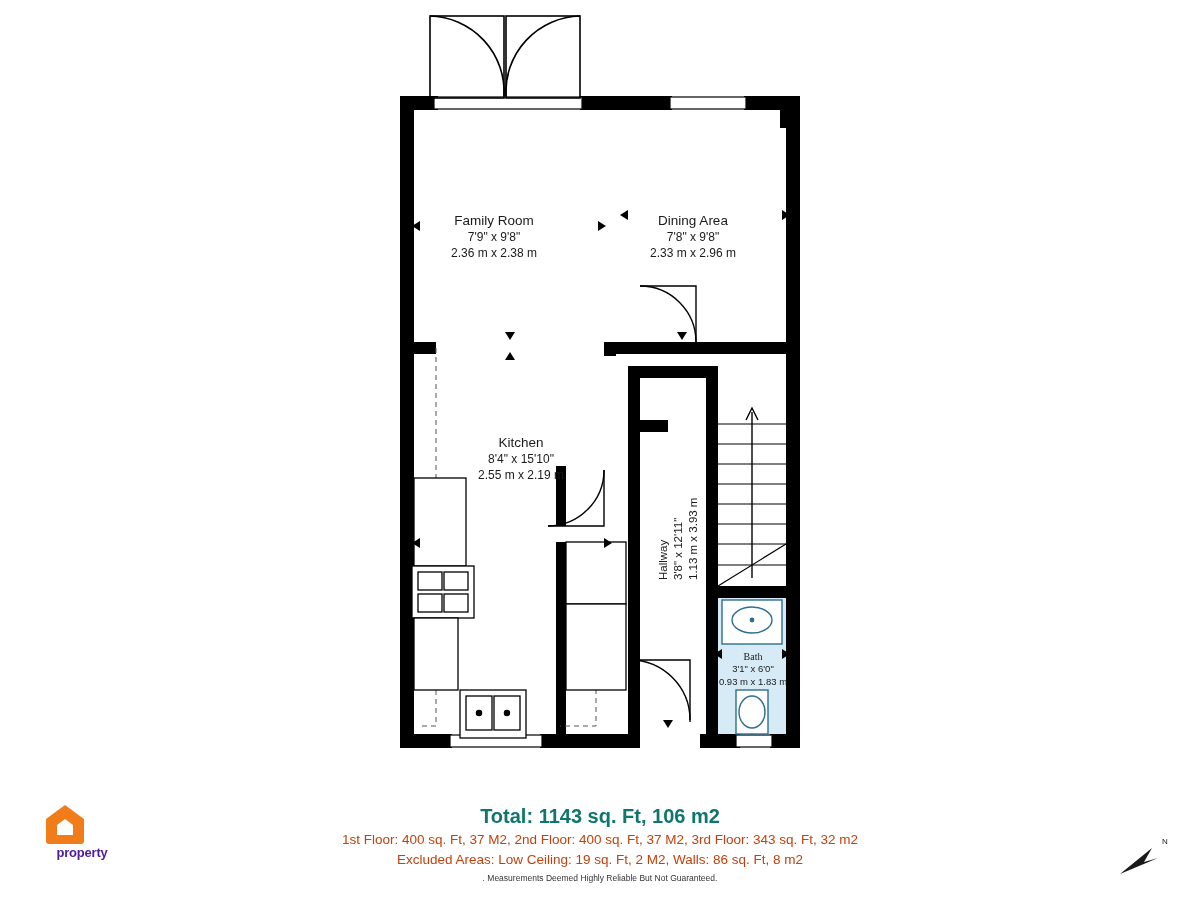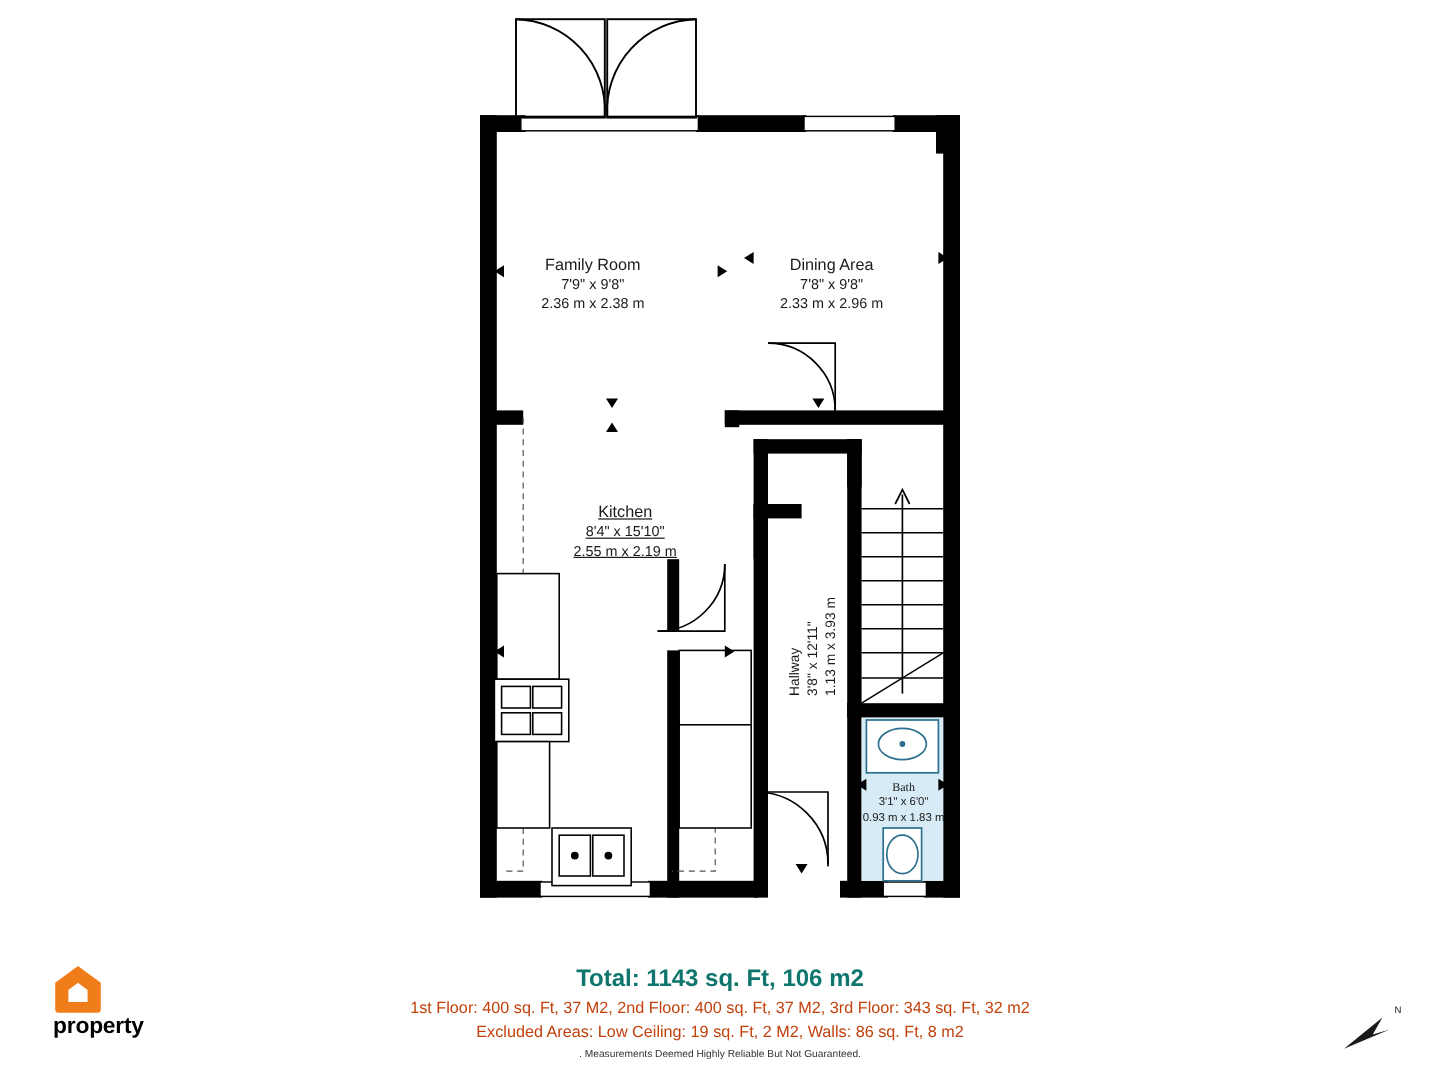--- a/index.html
+++ b/index.html
@@ -88,23 +88,23 @@
     top: 0px;
     width: 46px;
     height: 42px;
   }
   .logo-text {
     position: absolute;
     left: 0px;
     top: 42px;
     width: 120px;
     text-align: center;
-    font-size: 19px;
+    font-size: 13px;
     font-weight: bold;
-    color: #000000;
+    color: #4c1d95;
     letter-spacing: -0.2px;
   }
 
   
   .compass {
     position: absolute;
     left: 1118px;
     top: 832px;
     width: 56px;
     height: 48px;
@@ -264,21 +264,21 @@
   <span class="rdim">7'9" x 9'8"</span>
   <span class="rdim">2.36 m x 2.38 m</span>
 </div>
 
 <div class="room-label" style="left:612px; top:212px; width:162px;">
   <span class="rname">Dining Area</span>
   <span class="rdim">7'8" x 9'8"</span>
   <span class="rdim">2.33 m x 2.96 m</span>
 </div>
 
-<div class="room-label" style="left:440px; top:418px; width:162px;text-decoration:underline;">
+<div class="room-label" style="left:440px; top:434px; width:162px;">
   <span class="rname">Kitchen</span>
   <span class="rdim">8'4" x 15'10"</span>
   <span class="rdim">2.55 m x 2.19 m</span>
 </div>
 
 <div class="vert-label" style="left:657px; top:580px; transform: rotate(-90deg);">
   <span>Hallway</span>
 </div>
 <div class="vert-label" style="left:672px; top:580px; transform: rotate(-90deg);">
   <span>3'8" x 12'11"</span>

